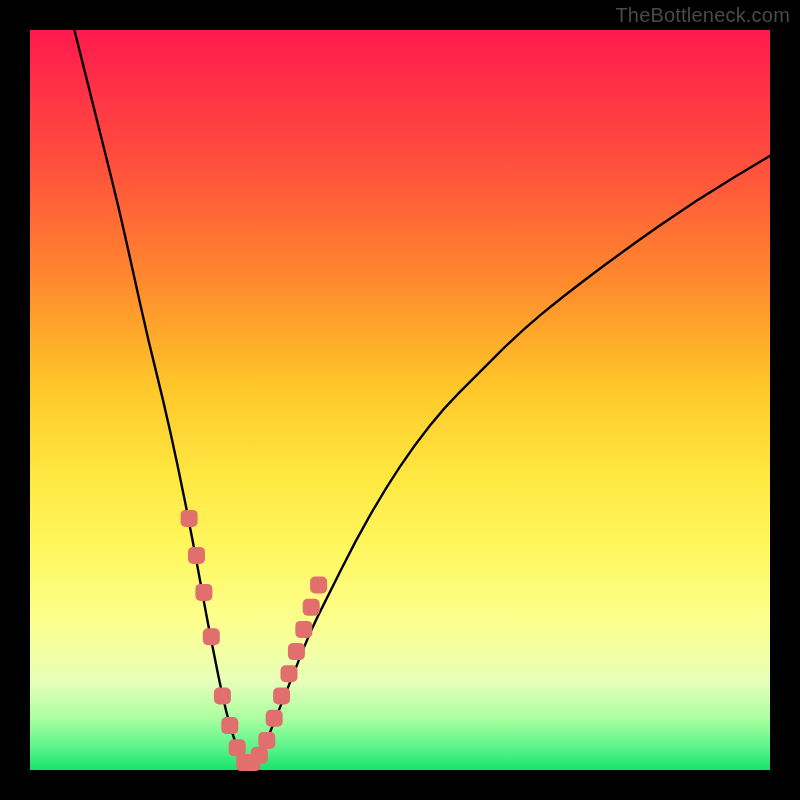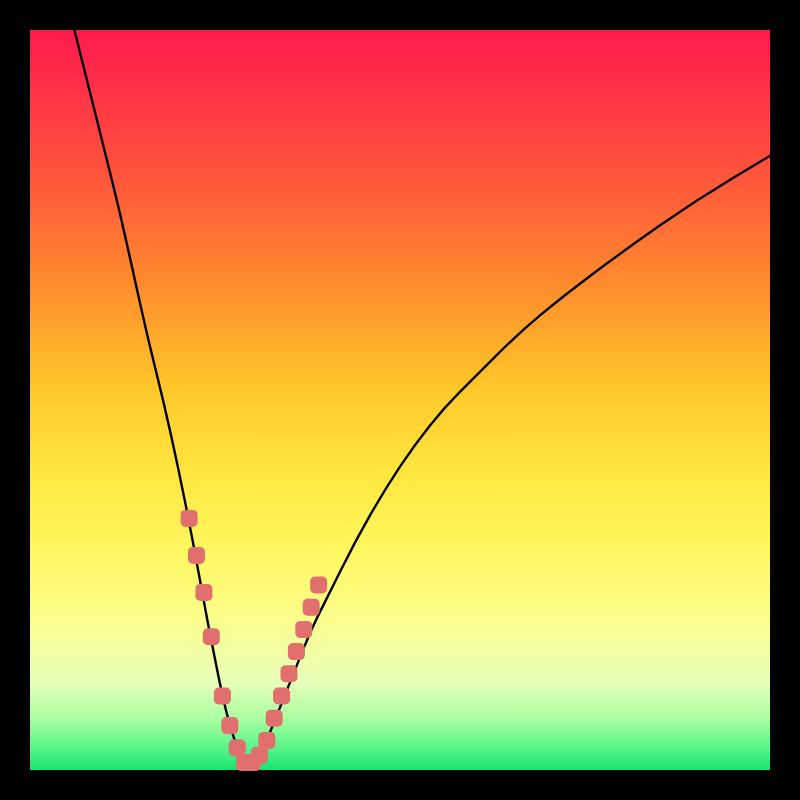--- a/index.html
+++ b/index.html
@@ -74,13 +74,14 @@
         <rect x="235.7" y="679.7" width="17" height="17" rx="5" ry="5" fill="#e06f6d"></rect>
         <rect x="243.1" y="657.5" width="17" height="17" rx="5" ry="5" fill="#e06f6d"></rect>
         <rect x="250.5" y="635.3" width="17" height="17" rx="5" ry="5" fill="#e06f6d"></rect>
         <rect x="257.9" y="613.1" width="17" height="17" rx="5" ry="5" fill="#e06f6d"></rect>
         <rect x="265.3" y="590.9" width="17" height="17" rx="5" ry="5" fill="#e06f6d"></rect>
         <rect x="272.7" y="568.7" width="17" height="17" rx="5" ry="5" fill="#e06f6d"></rect>
         <rect x="280.1" y="546.5" width="17" height="17" rx="5" ry="5" fill="#e06f6d"></rect>
       </g>
   </svg>
 
+  <div class="watermark">TheBottleneck.com</div>
 </div>
 
 </body></html>

